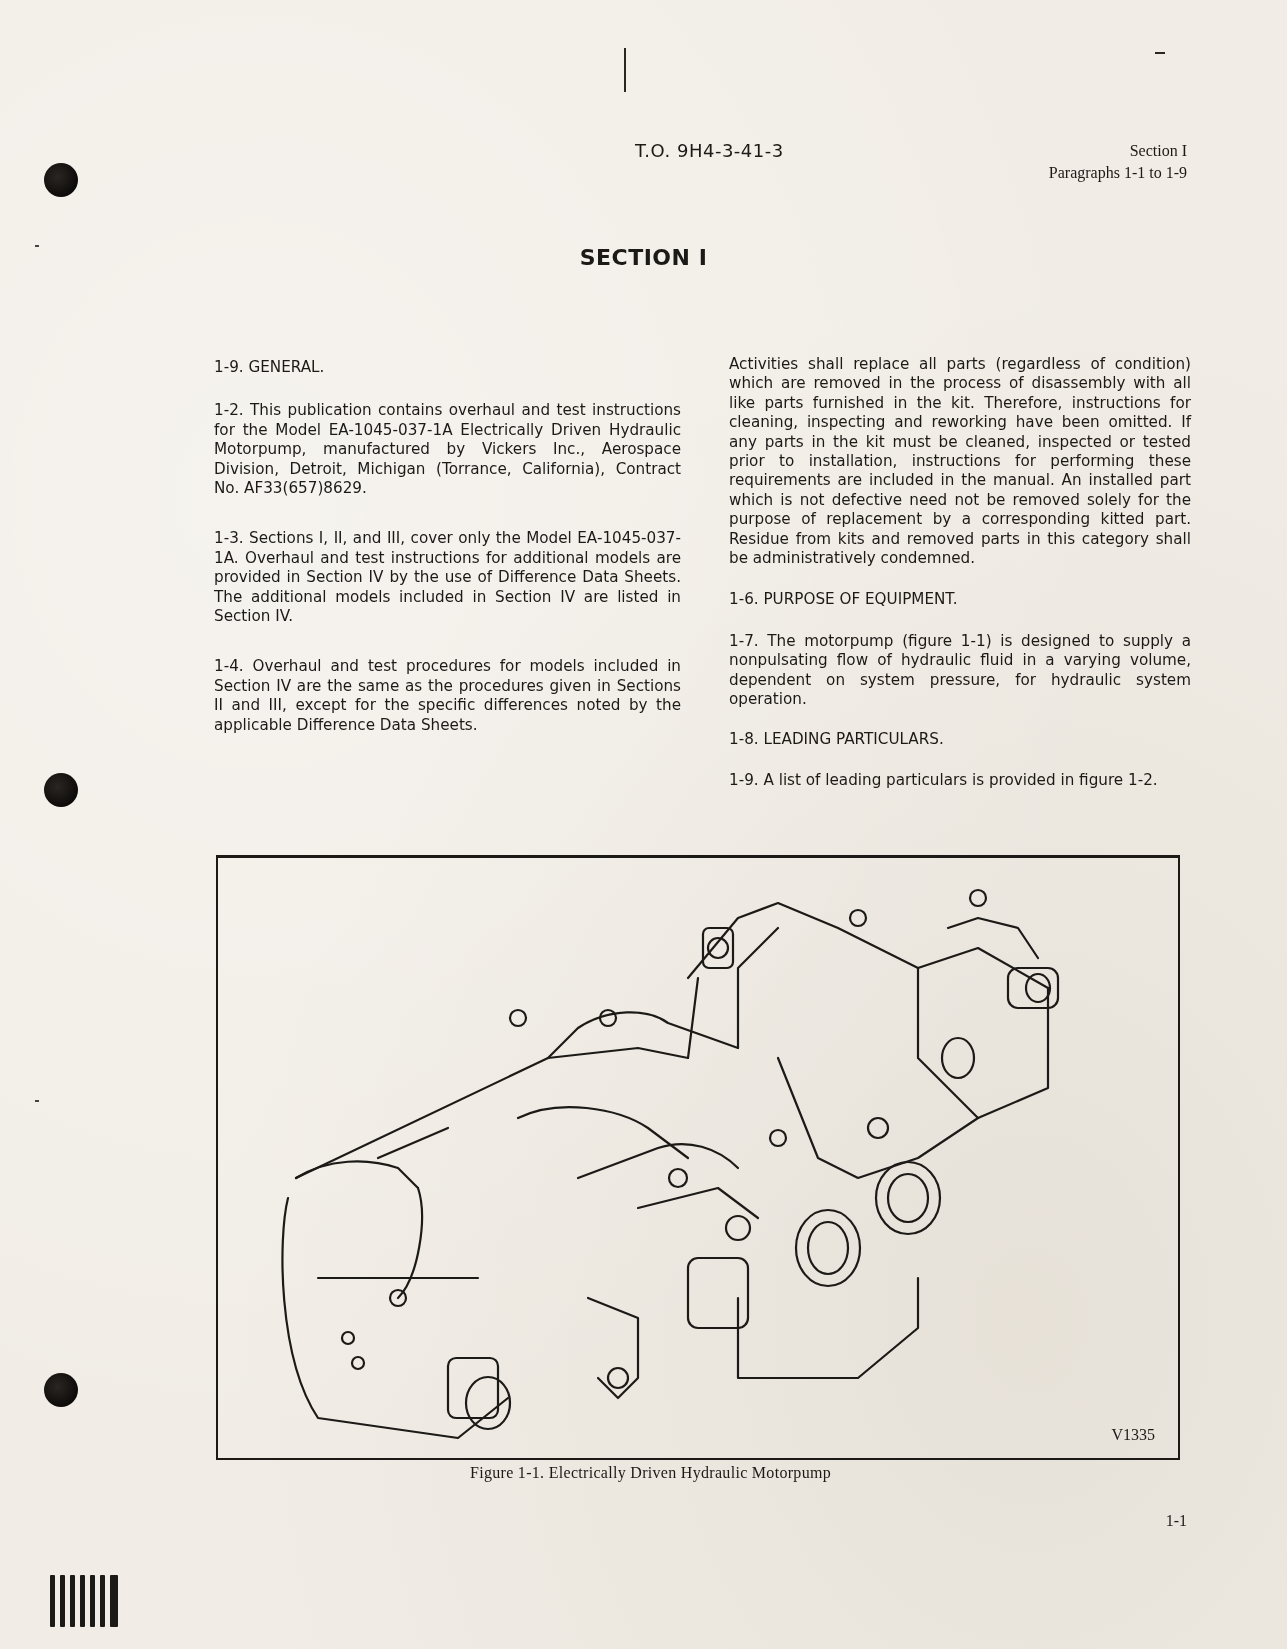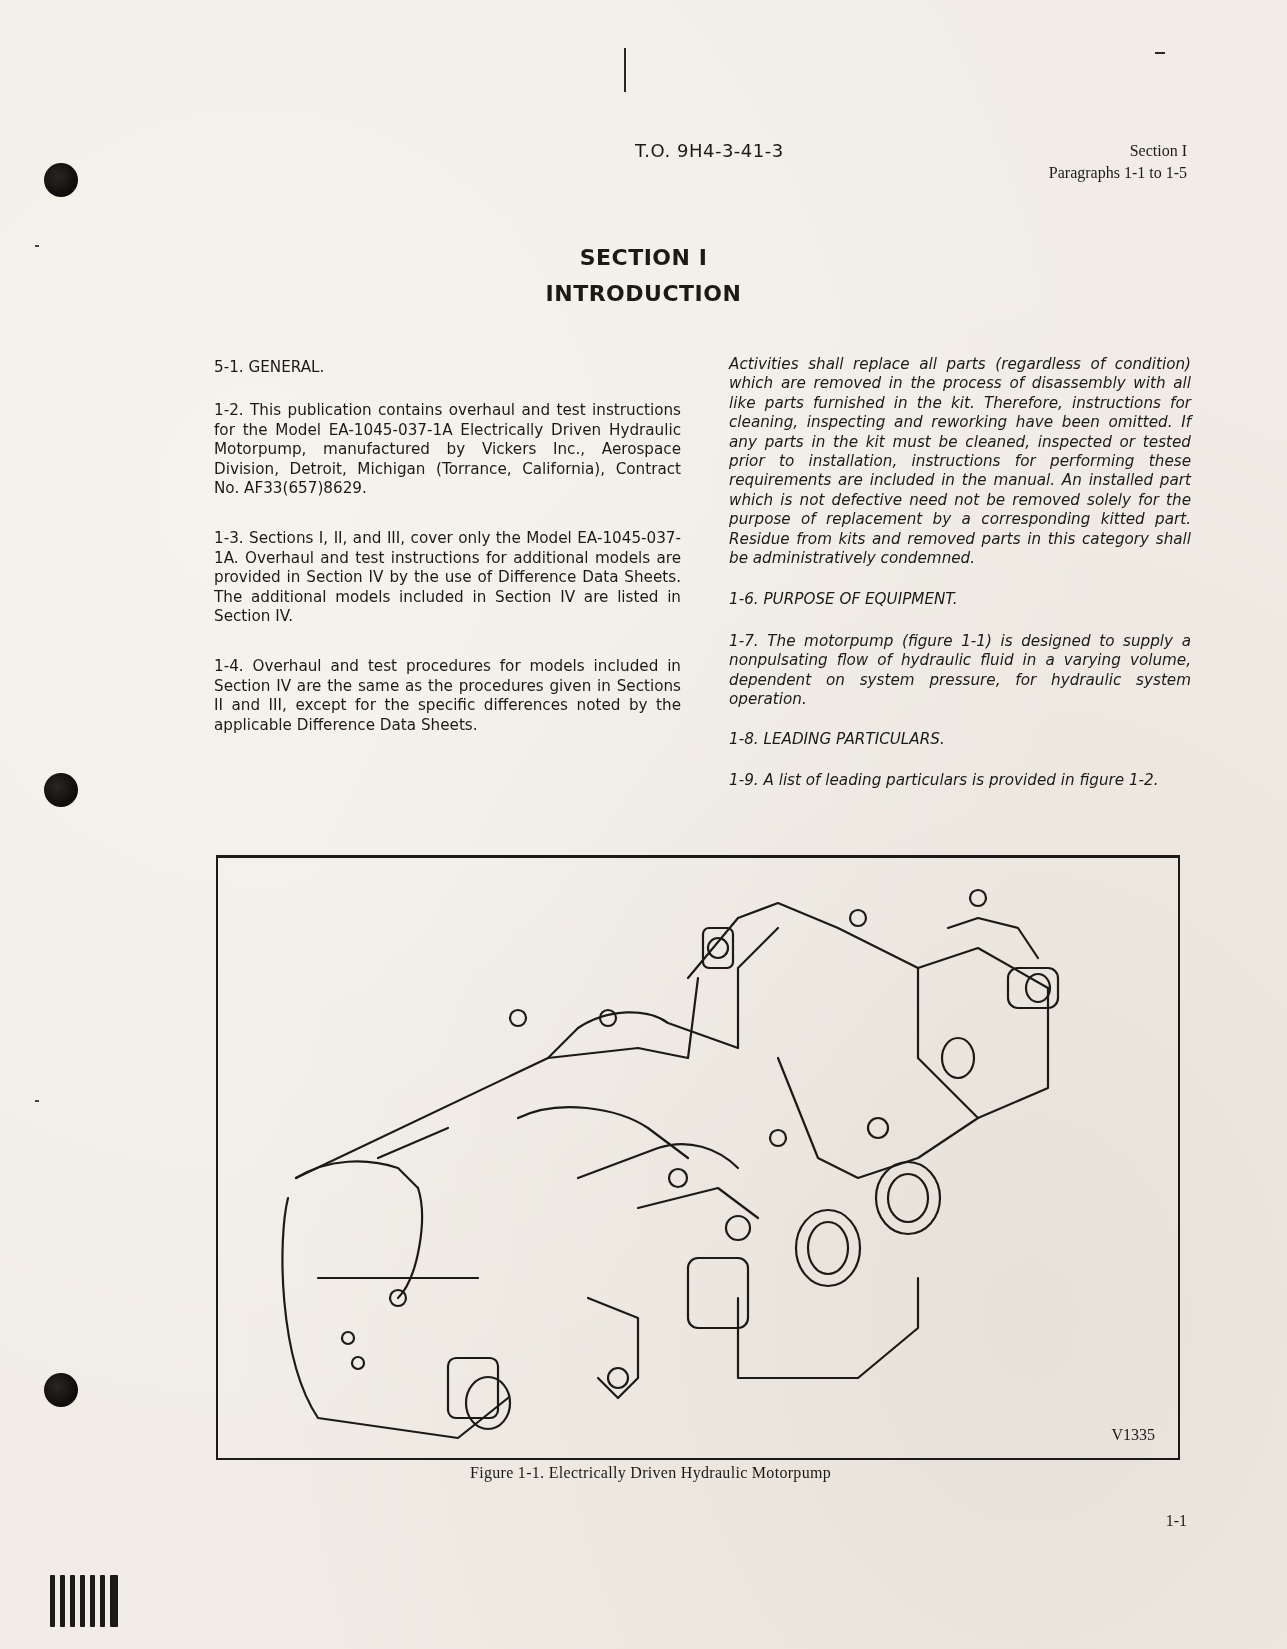--- a/index.html
+++ b/index.html
@@ -25,21 +25,21 @@
   .margin-dash { position: absolute; left: 35px; width: 4px; height: 2px; background: #444; }
 
   .hdr-left { position: absolute; left: 635px; top: 140px; font-size: 18px; letter-spacing: 0.5px; font-family: "DejaVu Sans", sans-serif; }
   .hdr-right { position: absolute; right: 100px; top: 140px; text-align: right; font-size: 16px; line-height: 22px; }
 
   .title { position: absolute; left: 0; right: 0; top: 240px; text-align: center;
            font-family: "DejaVu Sans", sans-serif; font-weight: bold; font-size: 22px; line-height: 36px; letter-spacing: 0.5px; }
 
   .col { position: absolute; font-family: "DejaVu Sans", sans-serif; font-size: 15.2px; line-height: 19.4px; text-align: justify; }
   .col-left { left: 214px; width: 467px; top: 358px; }
-  .col-right { left: 729px; width: 462px; top: 355px; font-style: italic; }
+  .col-right { left: 729px; width: 462px; top: 355px; }
   .col p { margin: 0 0 20px 0; }
   .col .heading { margin: 0 0 22px 0; }
 
   .figure-box { position: absolute; left: 216px; top: 855px; width: 960px; height: 600px; border: 2px solid #1c1a17; border-top-width: 3px; }
   .figure-id { position: absolute; right: 23px; bottom: 14px; font-size: 16px; font-family: "Liberation Serif", serif; text-align: right; }
   .figure-caption { position: absolute; left: 470px; top: 1464px; font-size: 16px; letter-spacing: 0.3px; }
   .page-num { position: absolute; right: 100px; top: 1512px; font-size: 16px; }
 
   .barcode { position: absolute; left: 50px; top: 1575px; display: flex; gap: 5px; }
   .barcode span { display: block; width: 5px; height: 52px; background: #1c1a17; border-radius: 1px; }
@@ -58,30 +58,29 @@
 <div class="punch-hole" style="top:773px"></div>
 <div class="punch-hole" style="top:1373px"></div>
 <div class="top-mark"></div>
 <div class="corner-mark"></div>
 <div class="margin-dash" style="top:245px"></div>
 <div class="margin-dash" style="top:1100px"></div>
 
 <div class="hdr-left">T.O. 9H4-3-41-3</div>
 <div class="hdr-right">
   <div>Section I</div>
-  <div>Paragraphs 1-1 to 1-5</div>
+  <div>Paragraphs 1-1 to 1-9</div>
 </div>
 
 <div class="title">
   <div>SECTION I</div>
-  <div>INTRODUCTION</div>
 </div>
 
 <div class="col col-left">
-  <p class="heading" style="margin-bottom:24px">5-1.  GENERAL.</p>
+  <p class="heading" style="margin-bottom:24px">1-9.  GENERAL.</p>
   <p style="margin-bottom:31px">1-2. This publication contains overhaul and test instructions for the Model EA-1045-037-1A Electrically Driven Hydraulic Motorpump, manufactured by Vickers Inc., Aerospace Division, Detroit, Michigan (Torrance, California), Contract No. AF33(657)8629.</p>
   <p style="margin-bottom:31px">1-3. Sections I, II, and III, cover only the Model EA-1045-037-1A. Overhaul and test instructions for additional models are provided in Section IV by the use of Difference Data Sheets. The additional models included in Section IV are listed in Section IV.</p>
   <p style="margin-bottom:47px">1-4. Overhaul and test procedures for models included in Section IV are the same as the procedures given in Sections II and III, except for the specific differences noted by the applicable Difference Data Sheets.</p>
 </div>
 
 <div class="col col-right">
   <p style="margin-bottom:22px">Activities shall replace all parts (regardless of condition) which are removed in the process of disassembly with all like parts furnished in the kit. Therefore, instructions for cleaning, inspecting and reworking have been omitted. If any parts in the kit must be cleaned, inspected or tested prior to installation, instructions for performing these requirements are included in the manual. An installed part which is not defective need not be removed solely for the purpose of replacement by a corresponding kitted part. Residue from kits and removed parts in this category shall be administratively condemned.</p>
   <p class="heading">1-6.  PURPOSE OF EQUIPMENT.</p>
   <p>1-7. The motorpump (figure 1-1) is designed to supply a nonpulsating flow of hydraulic fluid in a varying volume, dependent on system pressure, for hydraulic system operation.</p>
   <p class="heading">1-8.  LEADING PARTICULARS.</p>

